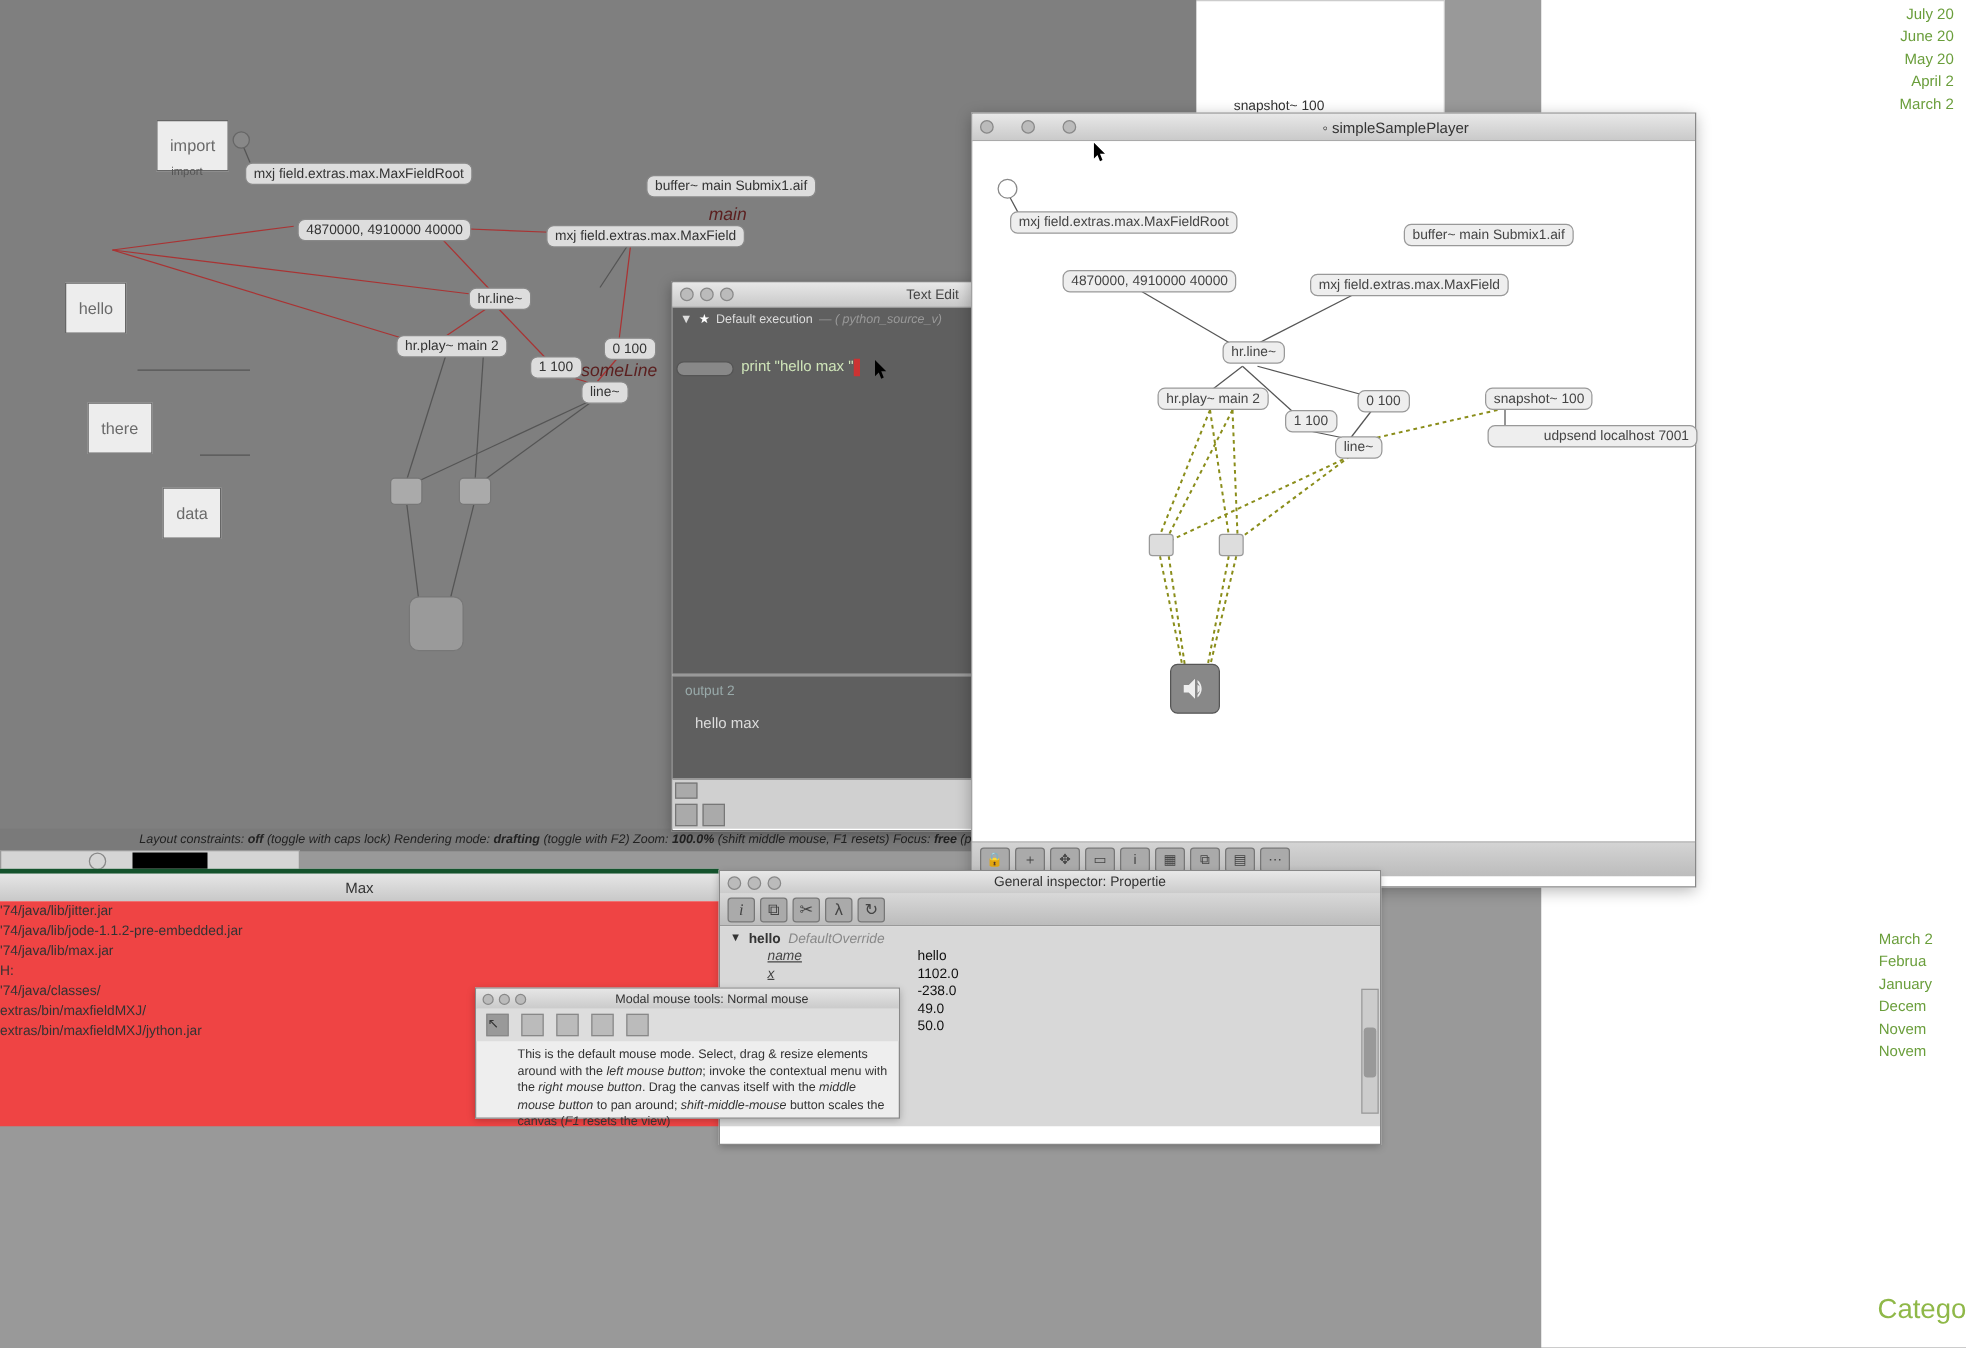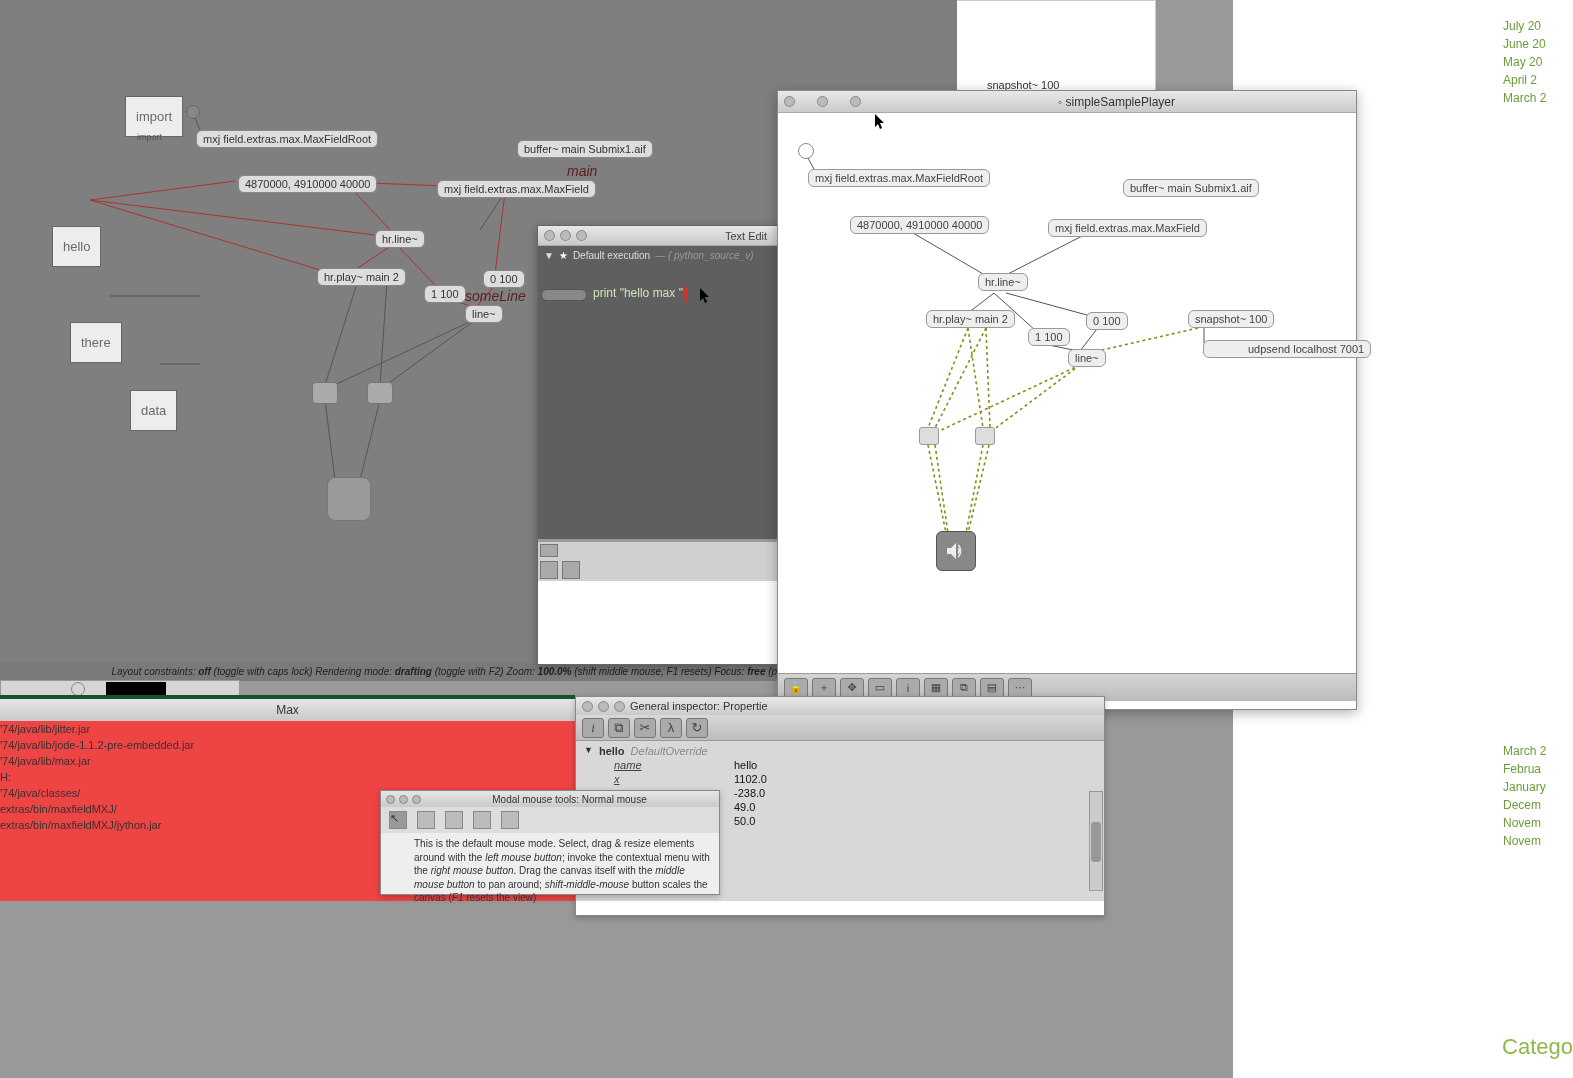--- a/index.html
+++ b/index.html
@@ -1,20 +1,20 @@
 <!DOCTYPE html>
 <html><head>
 <meta charset="utf-8">
 <style>
 * { margin:0; padding:0; box-sizing:border-box; font-family:"Lucida Grande","Helvetica Neue",sans-serif; }
 body { background:#999; width:1573px; height:1078px; position:relative; overflow:hidden; font-size:11px; color:#333; }
 
 
 .blog-side { position:absolute; right:0; top:0; width:340px; height:1078px; background:#fff; }
-.blog-links { position:absolute; right:10px; top:15px; width:60px; }
+.blog-links { position:absolute; right:10px; top:0; width:60px;text-align:right; }
 .blog-links div { color:#6a9e3b; font-size:12px; margin:4px 0; white-space:nowrap; }
 .blog-side2 { position:absolute; right:10px; top:740px; width:60px; }
 .blog-side2 div { color:#6a9e3b; font-size:12px; margin:4px 0; white-space:nowrap; }
 .blog-cat { position:absolute; right:0; bottom:18px; font-size:22px; color:#8fb848; }
 .blog-strip { position:absolute; left:956px; top:0; width:200px; height:95px; background:#fff; border:1px solid #ccc; }
 
 
 .canvas { position:absolute; left:0; top:0; width:957px; height:680px; background:#7f7f7f; }
 .canvas .node, .patch .node { position:absolute; background:#ddd; border:1px solid #888; border-radius:6px; padding:2px 6px; font-size:11px; white-space:nowrap; }
 .canvas .box { position:absolute; background:#ededed; border:1px solid #666; padding:12px 10px; font-size:13px; color:#6a6a6a;margin-top:40px; }
@@ -72,21 +72,21 @@
 .maxcon .tb{ height:22px; background:linear-gradient(#e6e6e6,#c8c8c8); text-align:center; line-height:22px; font-size:12px; color:#333; }
 .maxcon .bd{ padding:0; background:#ef4444; height:180px; overflow:hidden; color:#333; font-size:11px; line-height:16px; }
 .maxcon .row{ white-space:nowrap;}
 .tinytab{ position:absolute; left:0; top:680px; width:240px; height:18px; background:#d5d5d5; border:1px solid #999;}
 .tinytab .swatch{ position:absolute; left:105px; top:1px; width:60px; height:14px; background:#000;}
 .tinytab .gear{ position:absolute; left:70px; top:1px; width:14px; height:14px; border:1px solid #888; border-radius:50%;}
 
 
 .insp { position:absolute; left:575px; top:696px; width:530px; height:220px; background:#fff; border:1px solid #888; box-shadow:0 2px 6px rgba(0,0,0,.25);}
 .insp .tb{ height:18px; background:linear-gradient(#e8e8e8,#cacaca); display:flex; align-items:center; gap:5px; padding:0 6px;}
-.insp .ttl{ flex:1; text-align:left; font-size:11px;}
+.insp .ttl{ flex:1; text-align:center; font-size:11px;}
 .insp .tbar{ height:26px; background:linear-gradient(#d8d8d8,#bcbcbc); border-bottom:1px solid #999; display:flex; align-items:center; gap:4px; padding:0 6px;}
 .insp .tbar .ti{ width:22px; height:20px; background:#aaa; border:1px solid #777; border-radius:3px; font-size:13px; display:flex; align-items:center; justify-content:center; color:#444;}
 .insp .bd{ background:#d8d8d8; height:160px; padding:4px 8px; font-size:11px; position:relative;}
 .insp .hdrrow{ display:flex; gap:6px; color:#333;}
 .insp .hdrrow .disc{ font-size:9px;}
 .insp .hdrrow .nm{ font-weight:bold;}
 .insp .hdrrow .ov{ color:#888; font-style:italic;}
 .insp .kv{ display:flex; margin:2px 0 0 30px;}
 .insp .kv .k{ width:120px; color:#444; font-style:italic; text-decoration:underline;}
 .insp .kv .v{ color:#111;}
@@ -195,20 +195,24 @@
     <span class="disc">▼</span>
     <span class="star">★</span>
     <span>Default execution</span>
     <span class="sub">— ( python_source_v)</span>
   </div>
   <div class="bd">
     <div class="gutbtn"></div>
     <div class="code"><span>print "hello max "</span><span class="cursor"></span></div>
   </div>
   <div class="sep"></div>
+  <div class="out">
+    <div class="o1">output 2</div>
+    <div class="o2">hello max</div>
+  </div>
   <div class="btm">
     <div style="display:flex;flex-direction:column;">
       <div class="b"></div>
       <div style="display:flex;">
           <div class="b"></div>
           <div class="b"></div>
         </div>
     </div>
   </div>
 </div>
@@ -252,21 +256,21 @@
     <div class="node" style="left:30px; top:56px;">mxj field.extras.max.MaxFieldRoot</div>
     <div class="node" style="left:345px; top:66px;">buffer~ main Submix1.aif</div>
     <div class="node" style="left:72px; top:103px;">4870000, 4910000 40000</div>
     <div class="node" style="left:270px; top:106px;">mxj field.extras.max.MaxField</div>
     <div class="node" style="left:200px; top:160px;">hr.line~</div>
     <div class="node" style="left:148px; top:197px;">hr.play~ main 2</div>
     <div class="node" style="left:308px; top:199px;">0 100</div>
     <div class="node" style="left:250px; top:215px;">1 100</div>
     <div class="node" style="left:290px; top:236px;">line~</div>
     <div class="node" style="left:410px; top:197px;">snapshot~ 100</div>
-    <div class="node" style="left:425px; top:227px;padding-left:44px;">udpsend localhost 7001</div>
+    <div class="node" style="left:412px; top:227px;padding-left:44px;">udpsend localhost 7001</div>
     <div class="smallsq" style="left:141px; top:314px;"></div>
     <div class="smallsq" style="left:197px; top:314px;"></div>
     <div class="spk" style="left:158px; top:418px;">
       <svg viewBox="0 0 24 24">
           <path d="M3 9v6h4l5 5V4L7 9H3zm13 3a4 4 0 0 0-2-3.5v7A4 4 0 0 0 16 12zm-2-7v2a7 7 0 0 1 0 10v2a9 9 0 0 0 0-14z"></path>
         </svg>
     </div>
   </div>
   <div class="tbar">
     <div class="ti">🔒</div>

